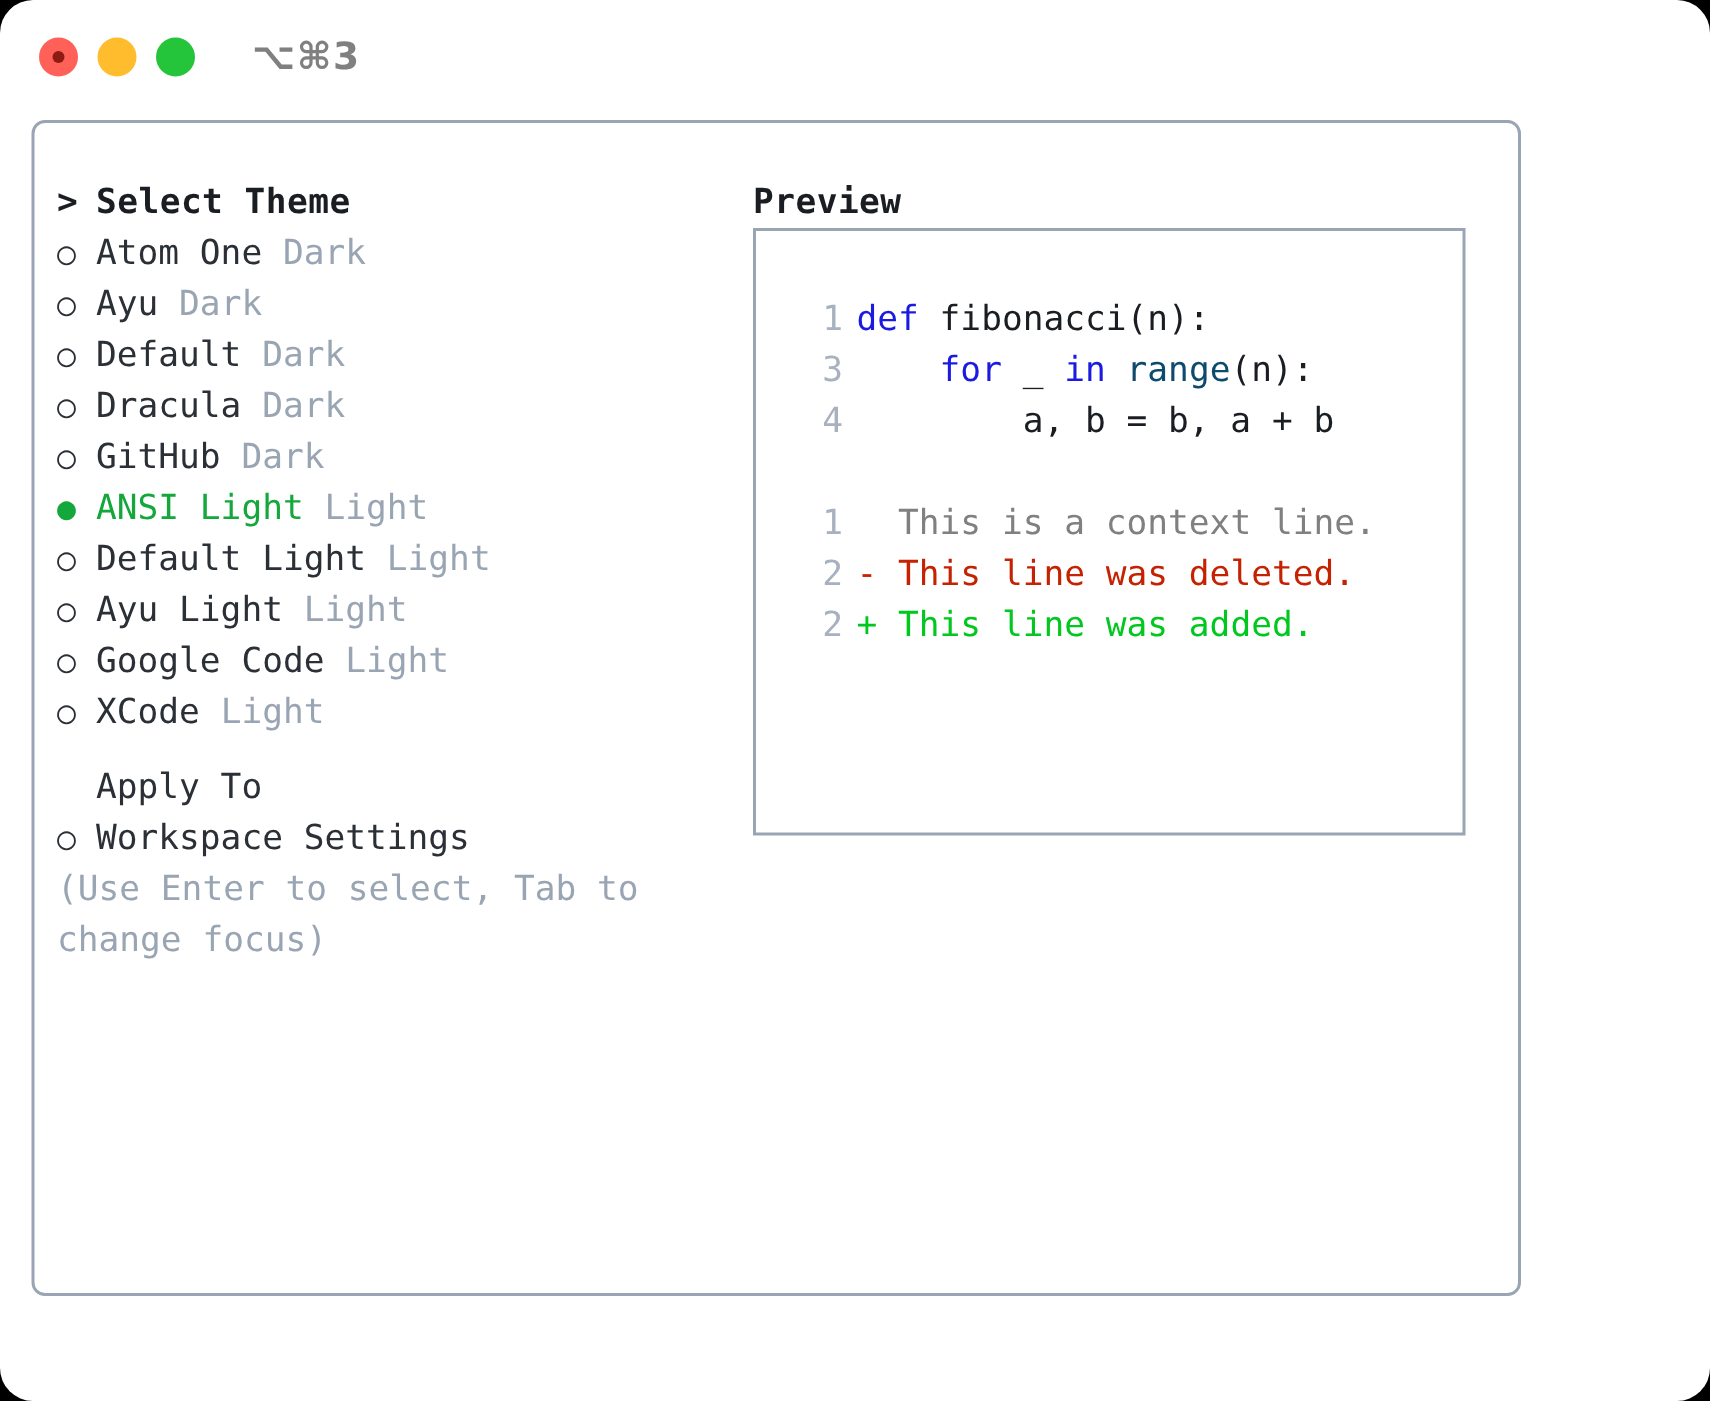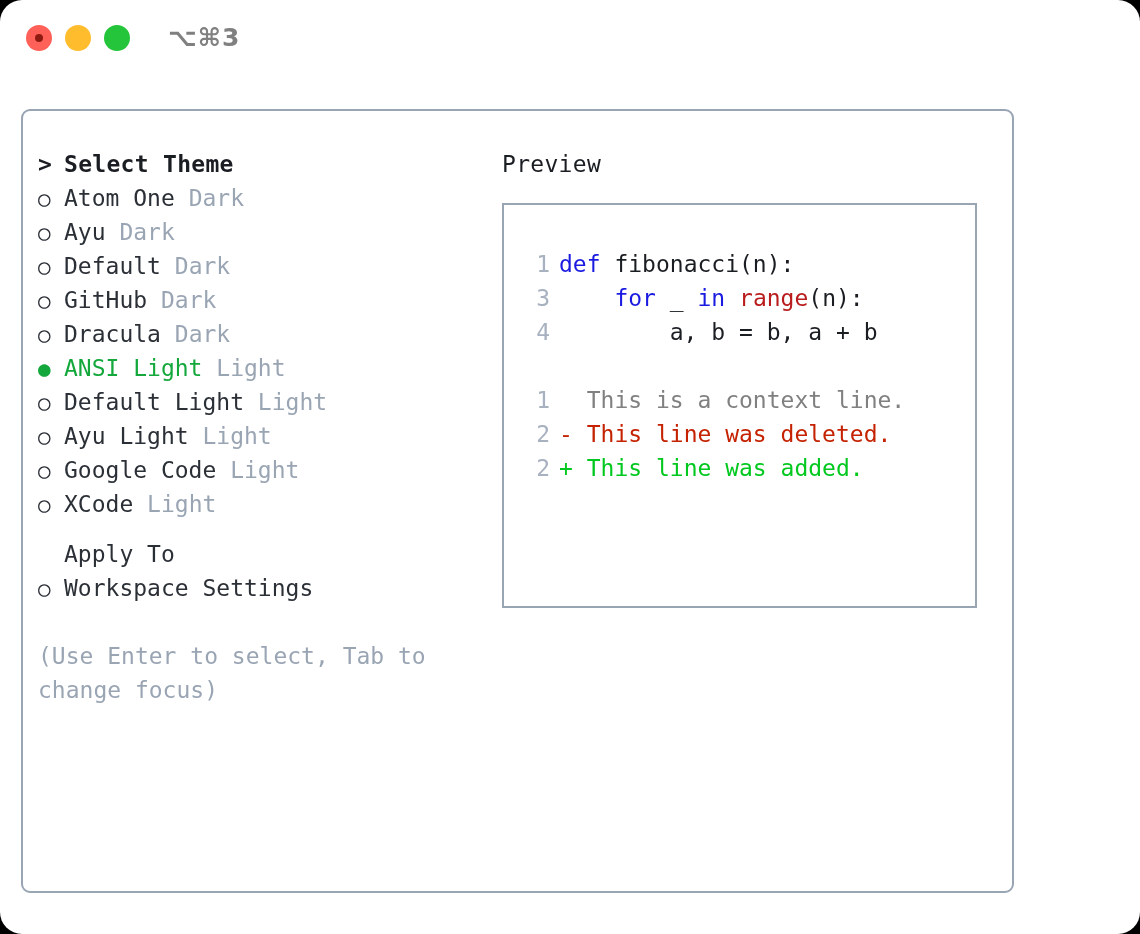--- a/index.html
+++ b/index.html
@@ -68,21 +68,21 @@
     font-weight: 700;
     letter-spacing: 1px;
     color: #808080;
     white-space: pre;
   }
 
   
   #main-card {
     position: absolute;
     left: 21px;
-    top: 109px;
+    top: 80px;
     width: 993px;
     height: 784px;
     border: 2px solid #9aa5b4;
     border-radius: 9px;
     box-sizing: border-box;
     background: #ffffff;
   }
 
   
   #theme-pane {
@@ -119,68 +119,66 @@
   .section-label {
     font-size: 23px;
     color: #2b2f36;
     height: 34px;
     line-height: 34px;
     white-space: pre;
     padding-left: 26px;
   }
   #apply-to-group { margin-top: 16px; }
   #help-text {
-    margin-top: 34px;
     font-size: 23px;
     line-height: 34px;
     color: #9aa5b4;
     width: 400px;
   }
 
   
   #preview-pane {
     position: absolute;
     left: 479px;
     top: 36px;
     width: 500px;
   }
   #preview-title {
     font-size: 23px;
-    font-weight: 400;
+    font-weight: 700;
     color: #1a1d22;
     letter-spacing: 0.3px;
     height: 34px;
     line-height: 34px;
   }
   #preview-box {
-    margin-top: 22px;
     width: 475px;
     height: 405px;
     border: 2px solid #9aa5b4;
     box-sizing: border-box;
     background: #ffffff;
-    padding: 42px 0 0 0;
+    padding: 42px 0 0 12px;
   }
   .code-line {
     font-size: 23px;
     height: 34px;
     line-height: 34px;
     white-space: pre;
     padding-left: 20px;
     color: #1a1d22;
   }
   .ln {
     display: inline-block;
     width: 26px;
     text-align: right;
     color: #a8b1bf;
     margin-right: 9px;
   }
   .kw   { color: #1a1ae0; }
-  .fn   { color: #b91c1c; }
+  .fn   { color: #0c4a6e; }
   .num  { color: #00c81e; }
   .spacer-line { height: 34px; }
   .ctx  { color: #808080; }
   .del  { color: #c42200; }
   .add  { color: #00c81e; }
 </style>
 </head>
 <body>
 
 <div id="app-window">
@@ -195,22 +193,22 @@
   </div>
 
   <div id="main-card">
 
     <div id="theme-pane">
       <div class="row header-row"><span class="marker">&gt;</span><span>Select Theme</span></div>
       <div id="theme-list">
           <div class="row"><span class="marker bullet-glyph">○</span><span class="item-label">Atom One</span><span class="variant"> Dark</span></div>
           <div class="row"><span class="marker bullet-glyph">○</span><span class="item-label">Ayu</span><span class="variant"> Dark</span></div>
           <div class="row"><span class="marker bullet-glyph">○</span><span class="item-label">Default</span><span class="variant"> Dark</span></div>
+          <div class="row"><span class="marker bullet-glyph">○</span><span class="item-label">Dracula</span><span class="variant"> Dark</span></div>
           <div class="row"><span class="marker bullet-glyph">○</span><span class="item-label">GitHub</span><span class="variant"> Dark</span></div>
-          <div class="row"><span class="marker bullet-glyph">○</span><span class="item-label">Dracula</span><span class="variant"> Dark</span></div>
           <div class="row selected"><span class="marker bullet-glyph">●</span><span class="item-label">ANSI Light</span><span class="variant"> Light</span></div>
           <div class="row"><span class="marker bullet-glyph">○</span><span class="item-label">Default Light</span><span class="variant"> Light</span></div>
           <div class="row"><span class="marker bullet-glyph">○</span><span class="item-label">Ayu Light</span><span class="variant"> Light</span></div>
           <div class="row"><span class="marker bullet-glyph">○</span><span class="item-label">Google Code</span><span class="variant"> Light</span></div>
           <div class="row"><span class="marker bullet-glyph">○</span><span class="item-label">XCode</span><span class="variant"> Light</span></div>
         </div>
 
       <div id="apply-to-group">
         <div class="section-label">Apply To</div>
         <div id="apply-to-list">

